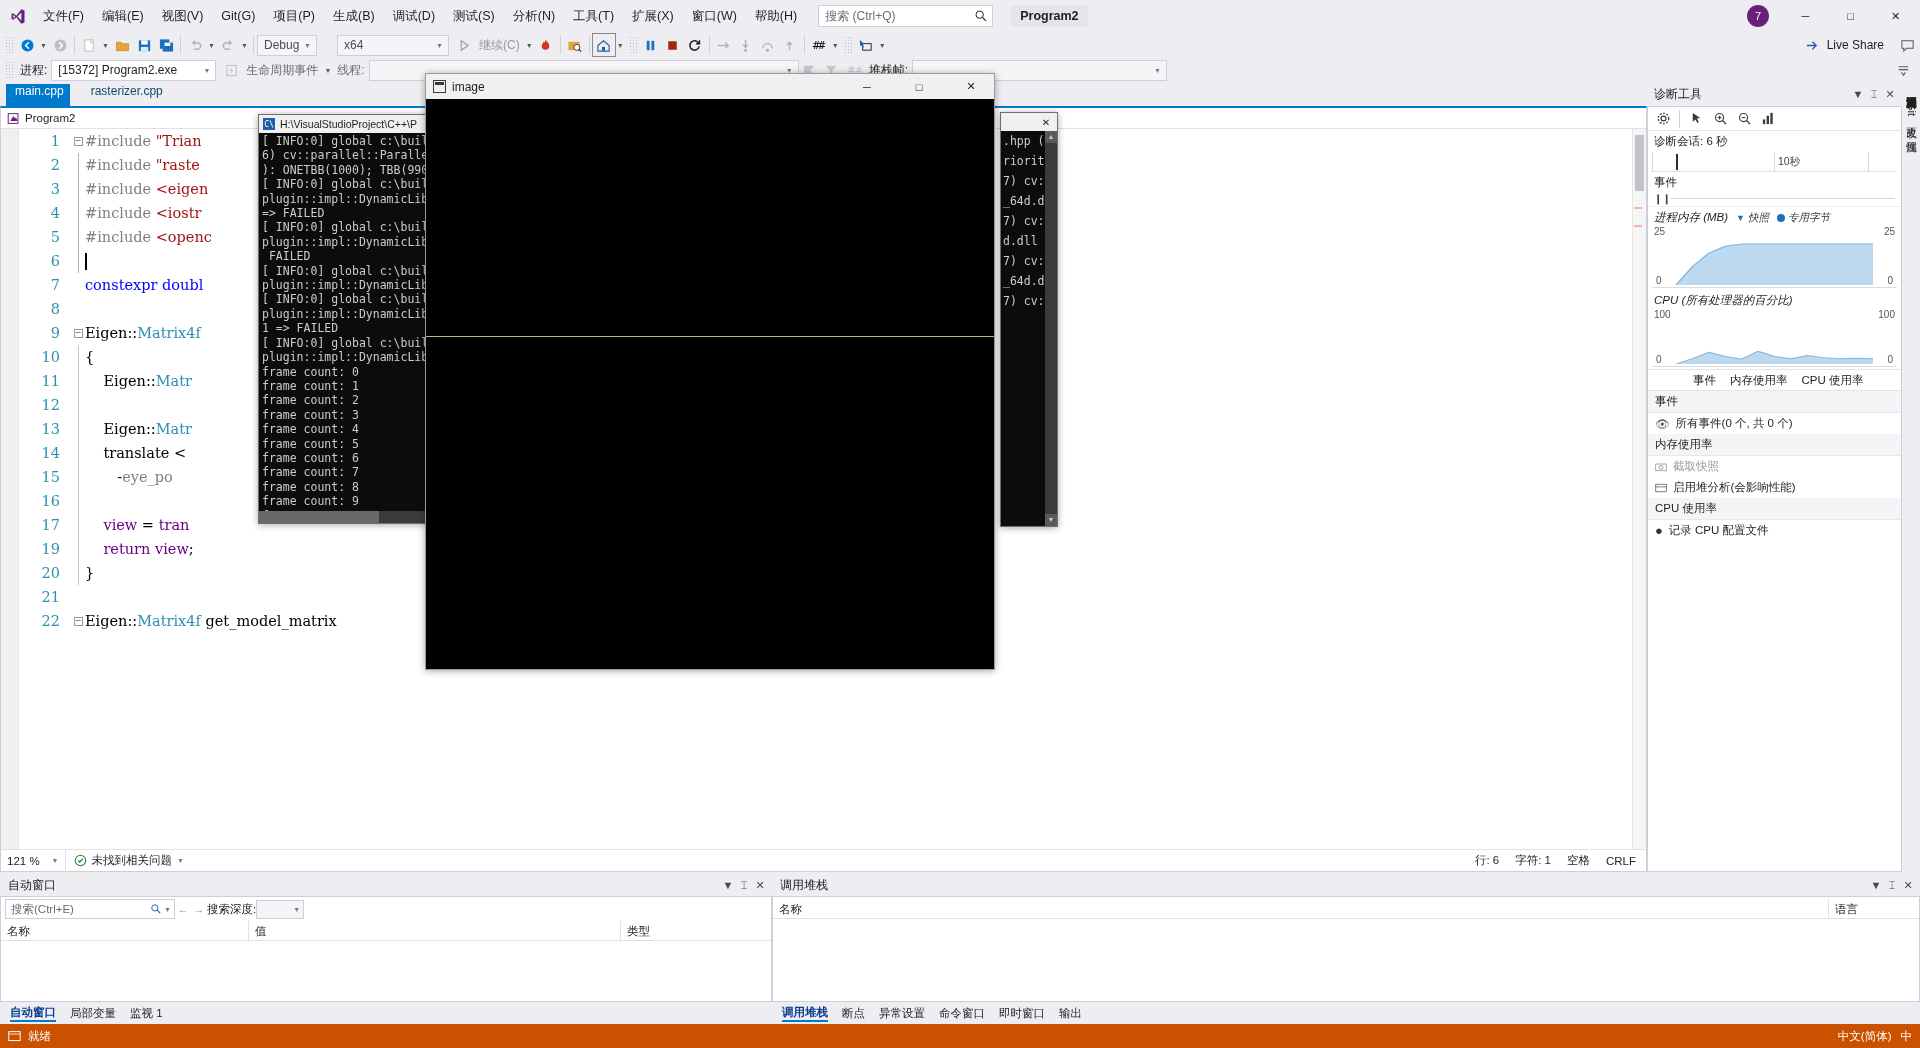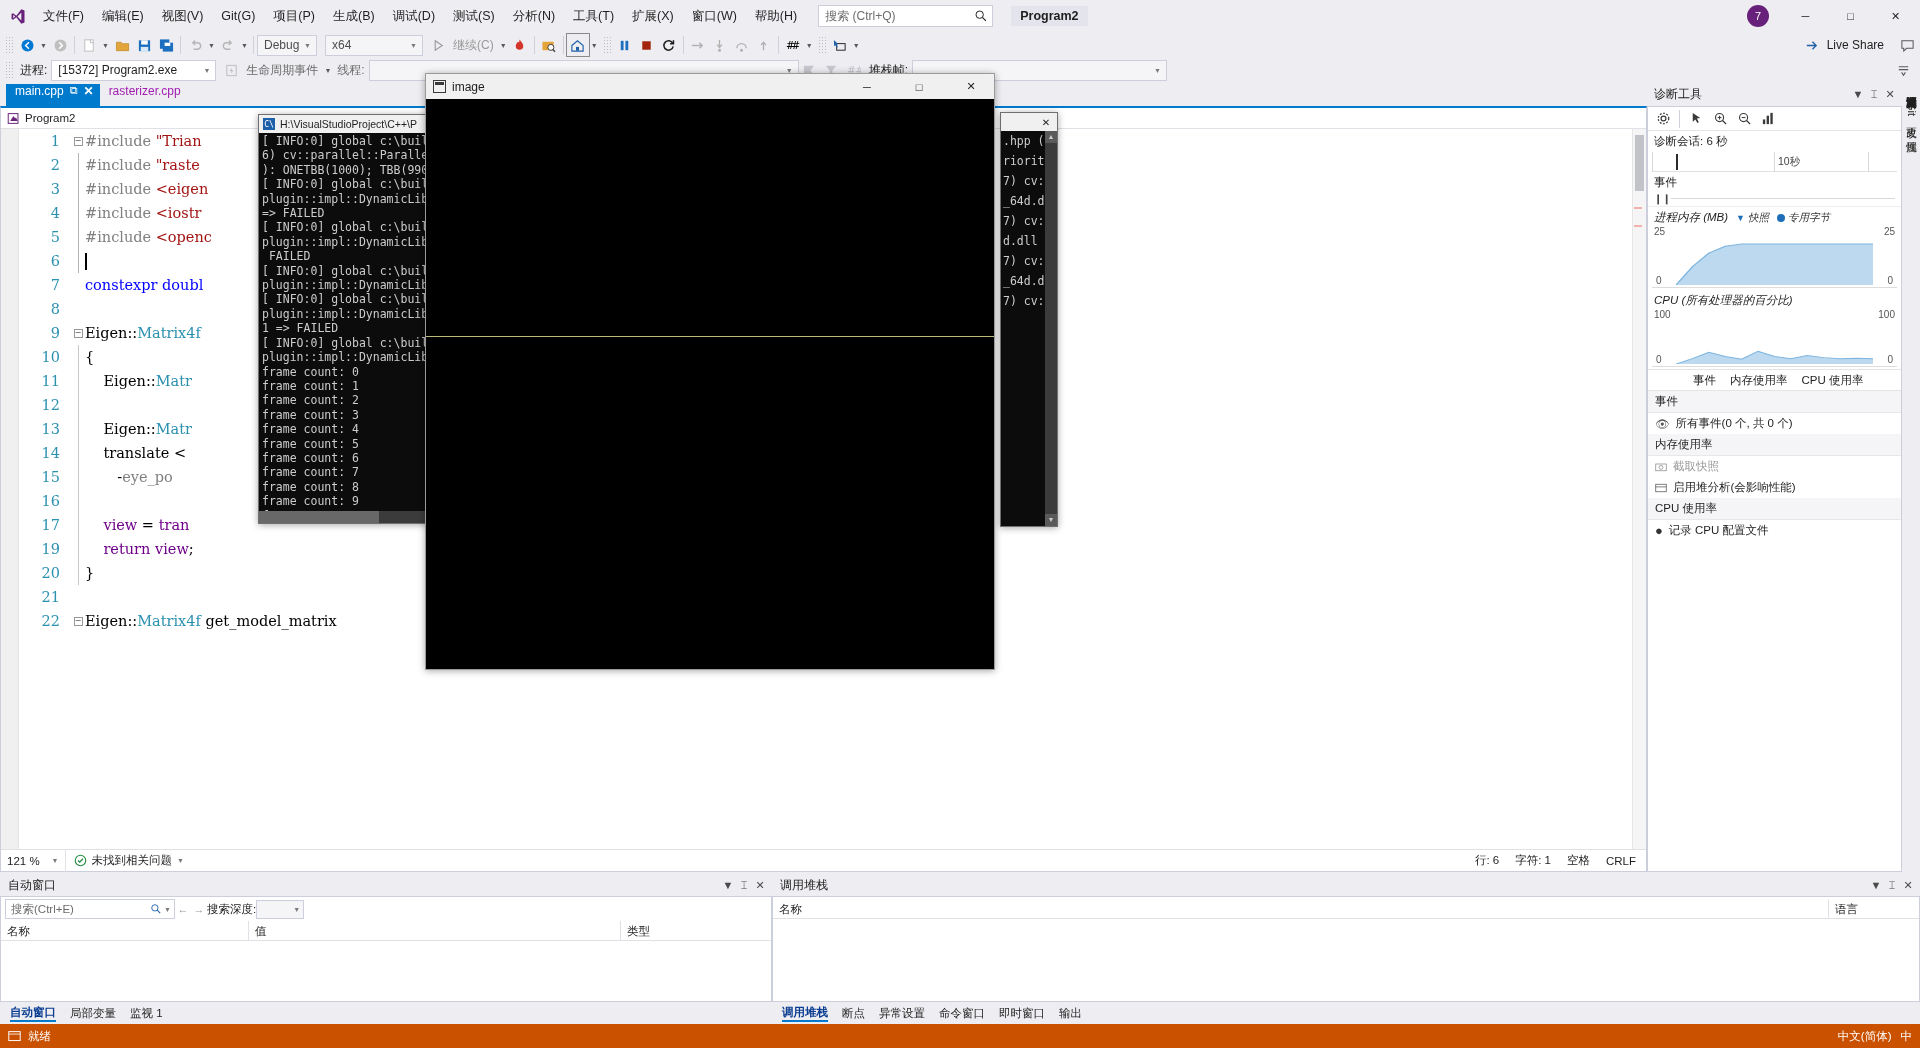--- a/index.html
+++ b/index.html
@@ -46,23 +46,23 @@
   .tlabel.dk { color:#1e1e1e; }
   .tbtn-txt { display:flex; align-items:center; height:22px; padding:0 4px; color:#9a9a9a; font-size:12px; white-space:nowrap; }
 
   .toolbar2 { height:24px; display:flex; align-items:center; background:#eeeef2; flex:0 0 24px; padding-left:2px; }
 
   
   .main { flex:1; display:flex; min-height:0; background:#eeeef2; }
   .doc-col { flex:1; display:flex; flex-direction:column; min-width:0; }
 
   .tabstrip { height:24px; display:flex; align-items:flex-end; background:#eeeef2; flex:0 0 24px; padding-left:6px; }
-  .tab { height:22px; display:flex; align-items:flex-start; padding:0 6px 0 9px; font-size:12px; gap:6px; }
+  .tab { height:22px; display:flex; align-items:center; padding:0 6px 0 9px; font-size:12px; gap:6px;flex-direction:column; }
   .tab.active { background:#007acc; color:#fff; }
-  .tab.inactive { background:#eeeef2; color:#a21caf; }
+  .tab.inactive { background:#eeeef2; color:#0c4a6e;margin-left:12px; }
   .tab .pin { font-size:11px; }
   .tab .cls { font-size:12px; font-weight:bold; }
 
   .editor-wrap { flex:1; display:flex; flex-direction:column; background:#fff; border:1px solid #cccedb; border-top:2px solid #007acc; min-height:0; }
   .breadcrumb { height:21px; display:flex; align-items:center; gap:5px; padding:0 6px; border-bottom:1px solid #e0e0e6; background:#fff; flex:0 0 21px; }
   .bc-icon { width:13px; height:13px; }
   .bc-text { font-size:11.5px; color:#1e1e1e; }
   .code-area { flex:1; position:relative; overflow:hidden; display:flex; background:#fff; }
   .indicator-margin { width:18px; background:#f0f0f0; border-right:1px solid #e6e6e6; flex:0 0 18px; }
   .code-body { flex:1; position:relative; overflow:hidden; font-family:"DejaVu Serif", serif; }
@@ -274,21 +274,21 @@
           <path d="M11 5H6a3.5 3.5 0 0 0 0 7h4" fill="none" stroke="#b6b6b6" stroke-width="1.5"></path>
           <path d="M11 5 8.4 2.6M11 5 8.4 7.4" fill="none" stroke="#b6b6b6" stroke-width="1.5"></path>
         </svg>
     </div>
     <div class="caret">▼</div>
     <div class="tsep"></div>
     <div class="combo" style="width:60px">
       <span class="cv">Debug</span>
       <span class="carr">▼</span>
     </div>
-    <div class="combo" style="width:98px;margin-left:8px">
+    <div class="combo" style="width:112px;margin-left:20px">
       <span class="cv">x64</span>
       <span class="carr">▼</span>
     </div>
     <div class="tbtn" style="margin-left:4px">
       <svg viewBox="0 0 16 16">
           <path d="M4.5 3 12 8l-7.5 5z" fill="none" stroke="#9a9a9a" stroke-width="1.2"></path>
         </svg>
     </div>
     <div class="tbtn-txt">继续(C)</div>
     <div class="caret">▼</div>

